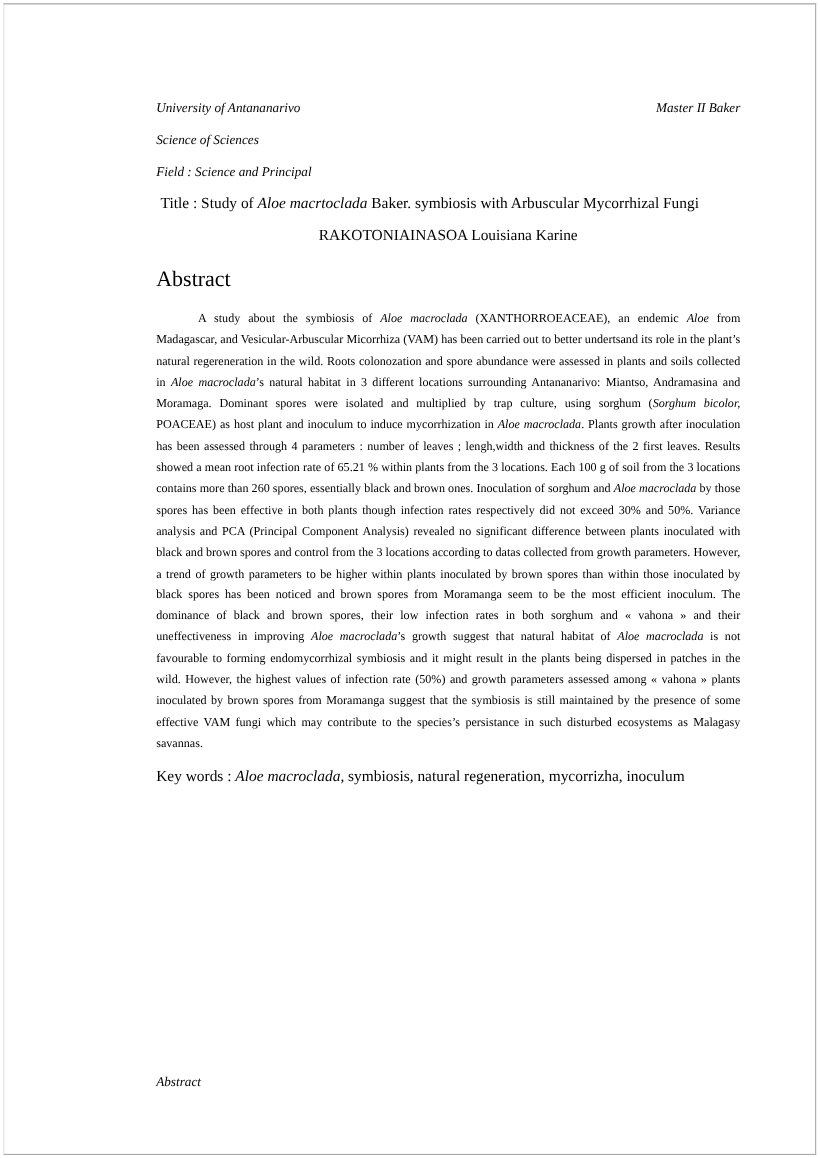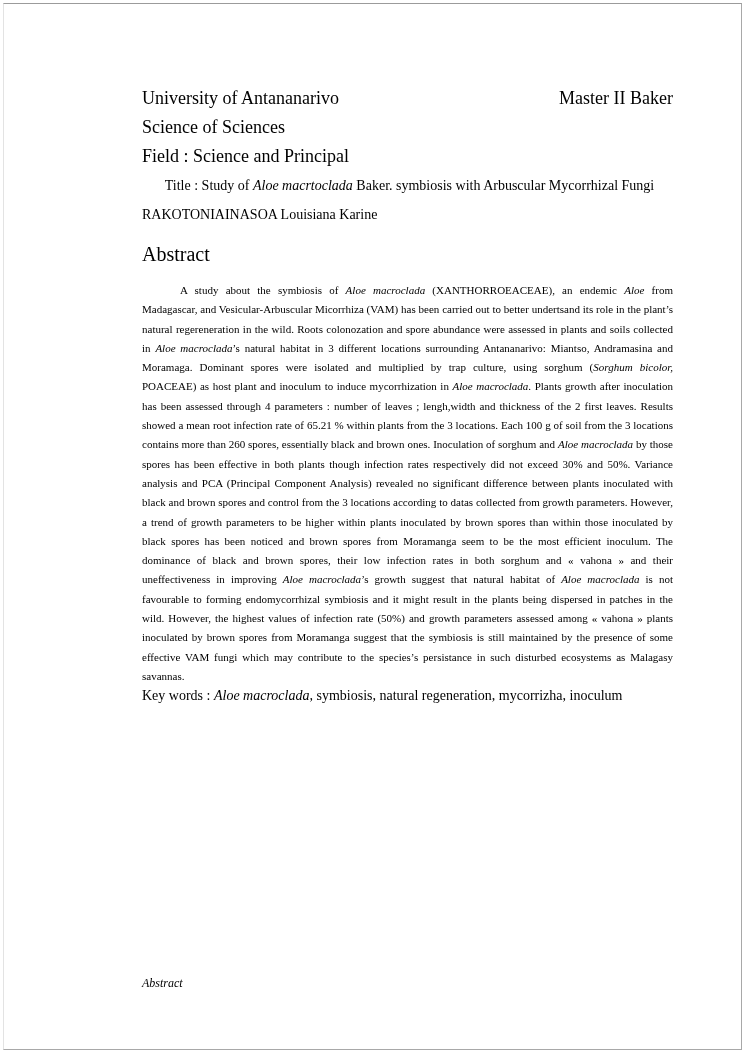--- a/index.html
+++ b/index.html
@@ -23,48 +23,50 @@
   }
   .content {
     position: absolute;
     left: 142px;
     right: 72px;
     top: 84px;
   }
   .header-row {
     display: flex;
     justify-content: space-between;
-    font-size: 18px;
+    font-size: 12px;
     line-height: 29px;
     white-space: nowrap;
+    font-style: italic;
   }
   .title-row {
     font-size: 14px;
     line-height: 29px;
     padding-left: 4px;
-    text-align: center;
   }
   .author-row {
+    text-align: center;
     font-size: 14px;
     line-height: 29px;
   }
   .abstract-heading {
     font-size: 20px;
     font-weight: normal;
     margin: 13px 0 15px 0;
     line-height: 24px;
   }
   .abstract-body {
     margin: 0;
     font-size: 11px;
     line-height: 19.3px;
     text-align: justify;
     text-indent: 38px;
   }
   .keywords-row, .advisor-row {
+    margin-top: 11px;
     font-size: 14px;
     line-height: 19.3px;
   }
   .footer-label {
     position: absolute;
     left: 142px;
     top: 976px;
     font-size: 12px;
     font-style: italic;
   }

